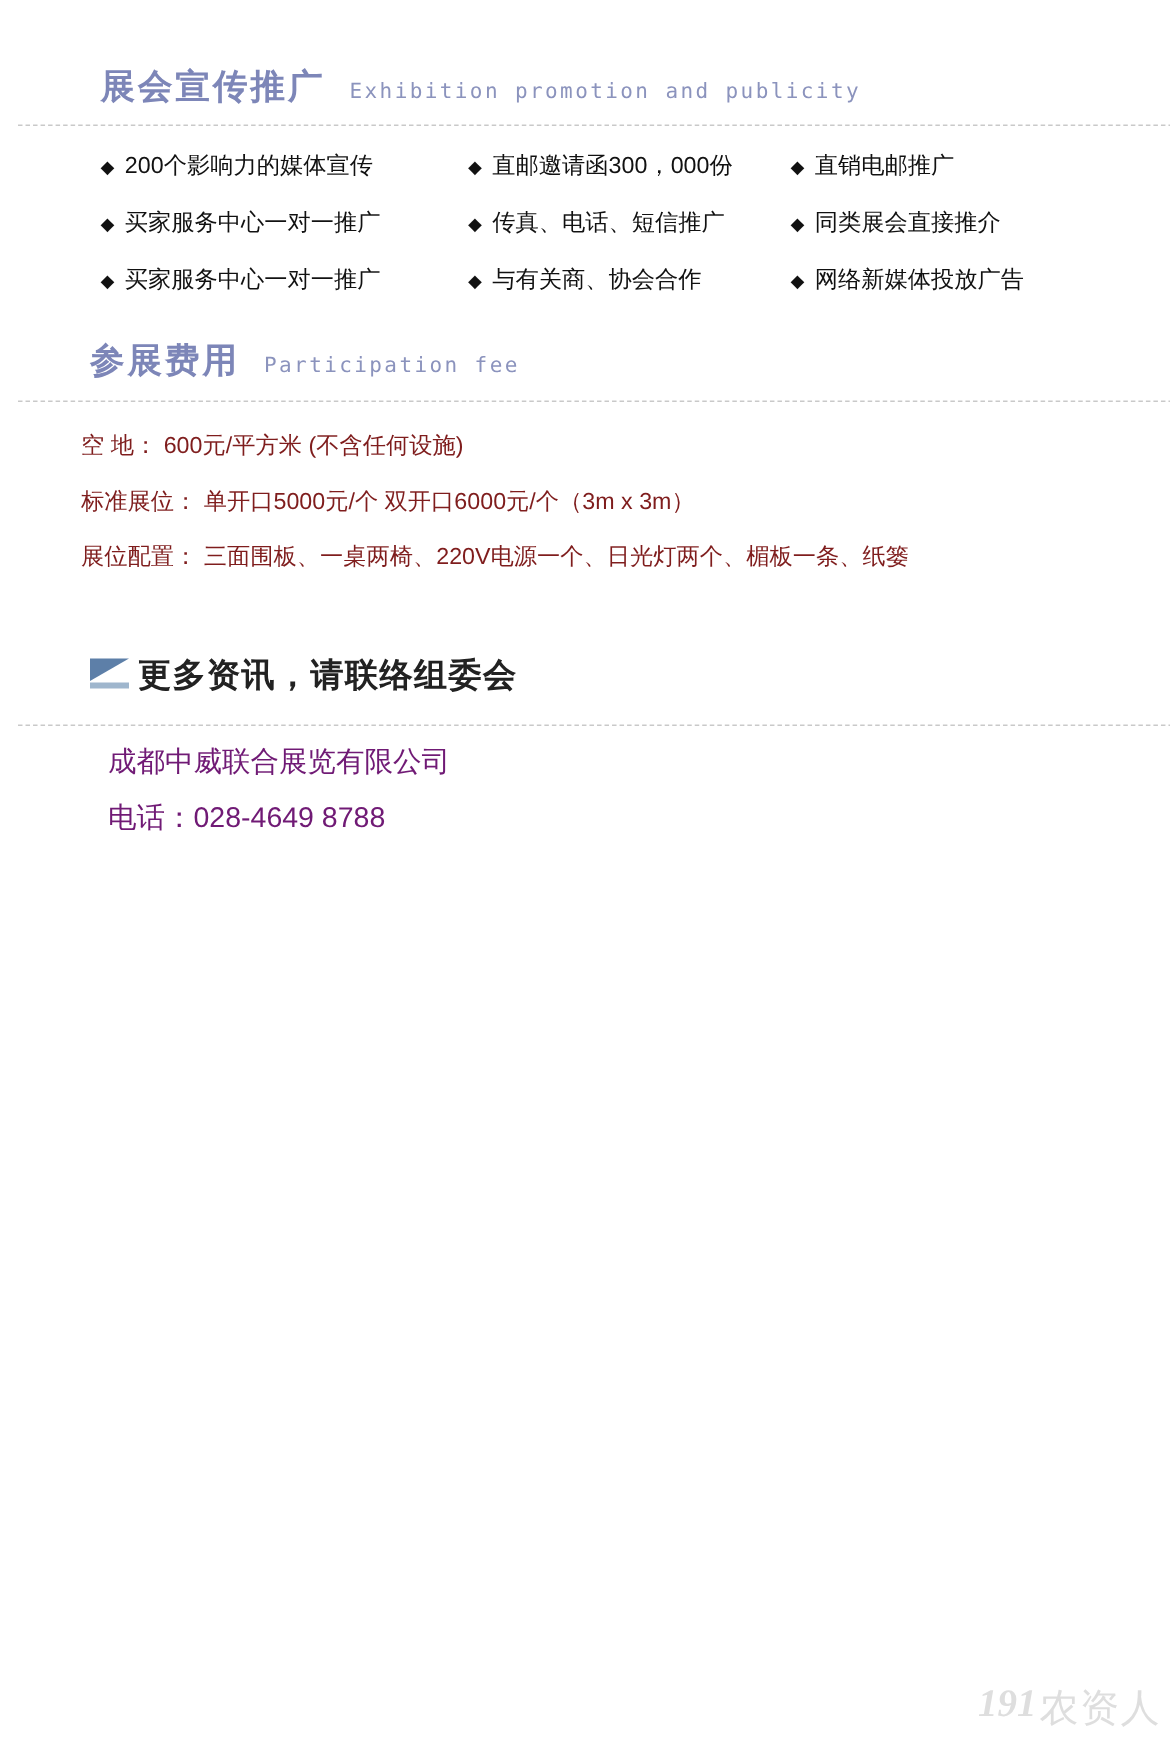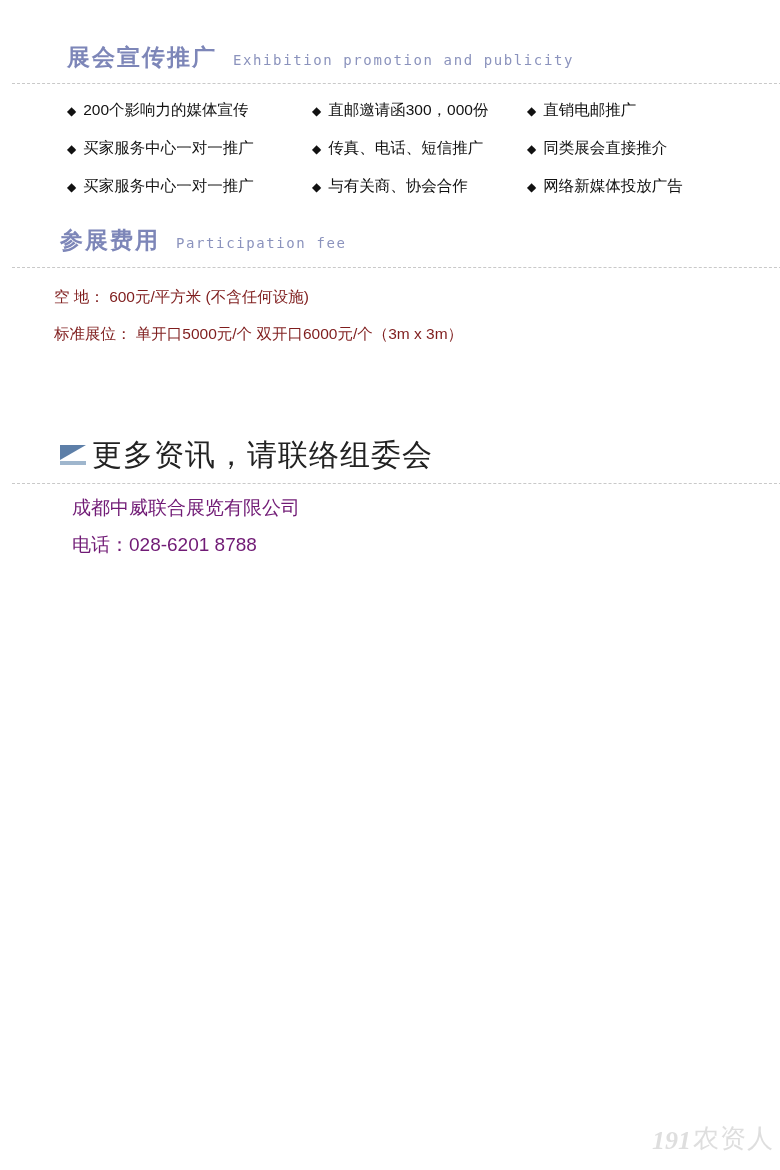--- a/index.html
+++ b/index.html
@@ -121,22 +121,22 @@
   }
   .flag-icon .bar {
     position: absolute;
     left: 0;
     bottom: 2px;
     width: 26px;
     height: 4px;
     background: #9fb6cd;
   }
   .contact-title {
-    font-size: 30px;
-    font-weight: normal;
+    font-size: 22px;
+    font-weight: bold;
     color: #222222;
     letter-spacing: 1px;
   }
 
   .contact-body {
     position: absolute;
     left: 60px;
     top: 495px;
   }
   .contact-line {
@@ -144,21 +144,21 @@
     color: #701a75;
     margin-bottom: 11px;
   }
 
   
   .watermark {
     position: absolute;
     right: 18px;
     bottom: 14px;
     display: flex;
-    align-items: flex-end;
+    align-items: flex-start;
     opacity: 0.22;
   }
   .wm-logo {
     font-size: 26px;
     font-style: italic;
     font-weight: bold;
     color: #6b6b6b;
     font-family: "Liberation Serif", serif;
     margin-right: 2px;
   }
@@ -226,34 +226,38 @@
 
   <div class="fee-block">
     <div class="fee-line">
       <span class="fee-label">空    地：</span>
       <span class="fee-value">600元/平方米 (不含任何设施)</span>
     </div>
     <div class="fee-line">
       <span class="fee-label">标准展位：</span>
       <span class="fee-value">单开口5000元/个 双开口6000元/个（3m x 3m）</span>
     </div>
+    <div class="fee-line">
+      <span class="fee-label">展位配置：</span>
+      <span class="fee-value">三面围板、一桌两椅、220V电源一个、日光灯两个、楣板一条、纸篓</span>
+    </div>
   </div>
 
   <div class="contact-head">
     <span class="flag-icon">
       <span class="tri"></span>
       <span class="bar"></span>
     </span>
     <span class="contact-title">更多资讯，请联络组委会</span>
   </div>
   <div class="rule" style="top:483px;"></div>
 
   <div class="contact-body">
     <div class="contact-line">成都中威联合展览有限公司</div>
-    <div class="contact-line">电话：028-6201 8788</div>
+    <div class="contact-line">电话：028-4649 8788</div>
   </div>
 
   <div class="watermark">
     <span class="wm-logo">191</span>
     <span class="wm-text">农资人</span>
   </div>
 
 </div>
 
 </body></html>

